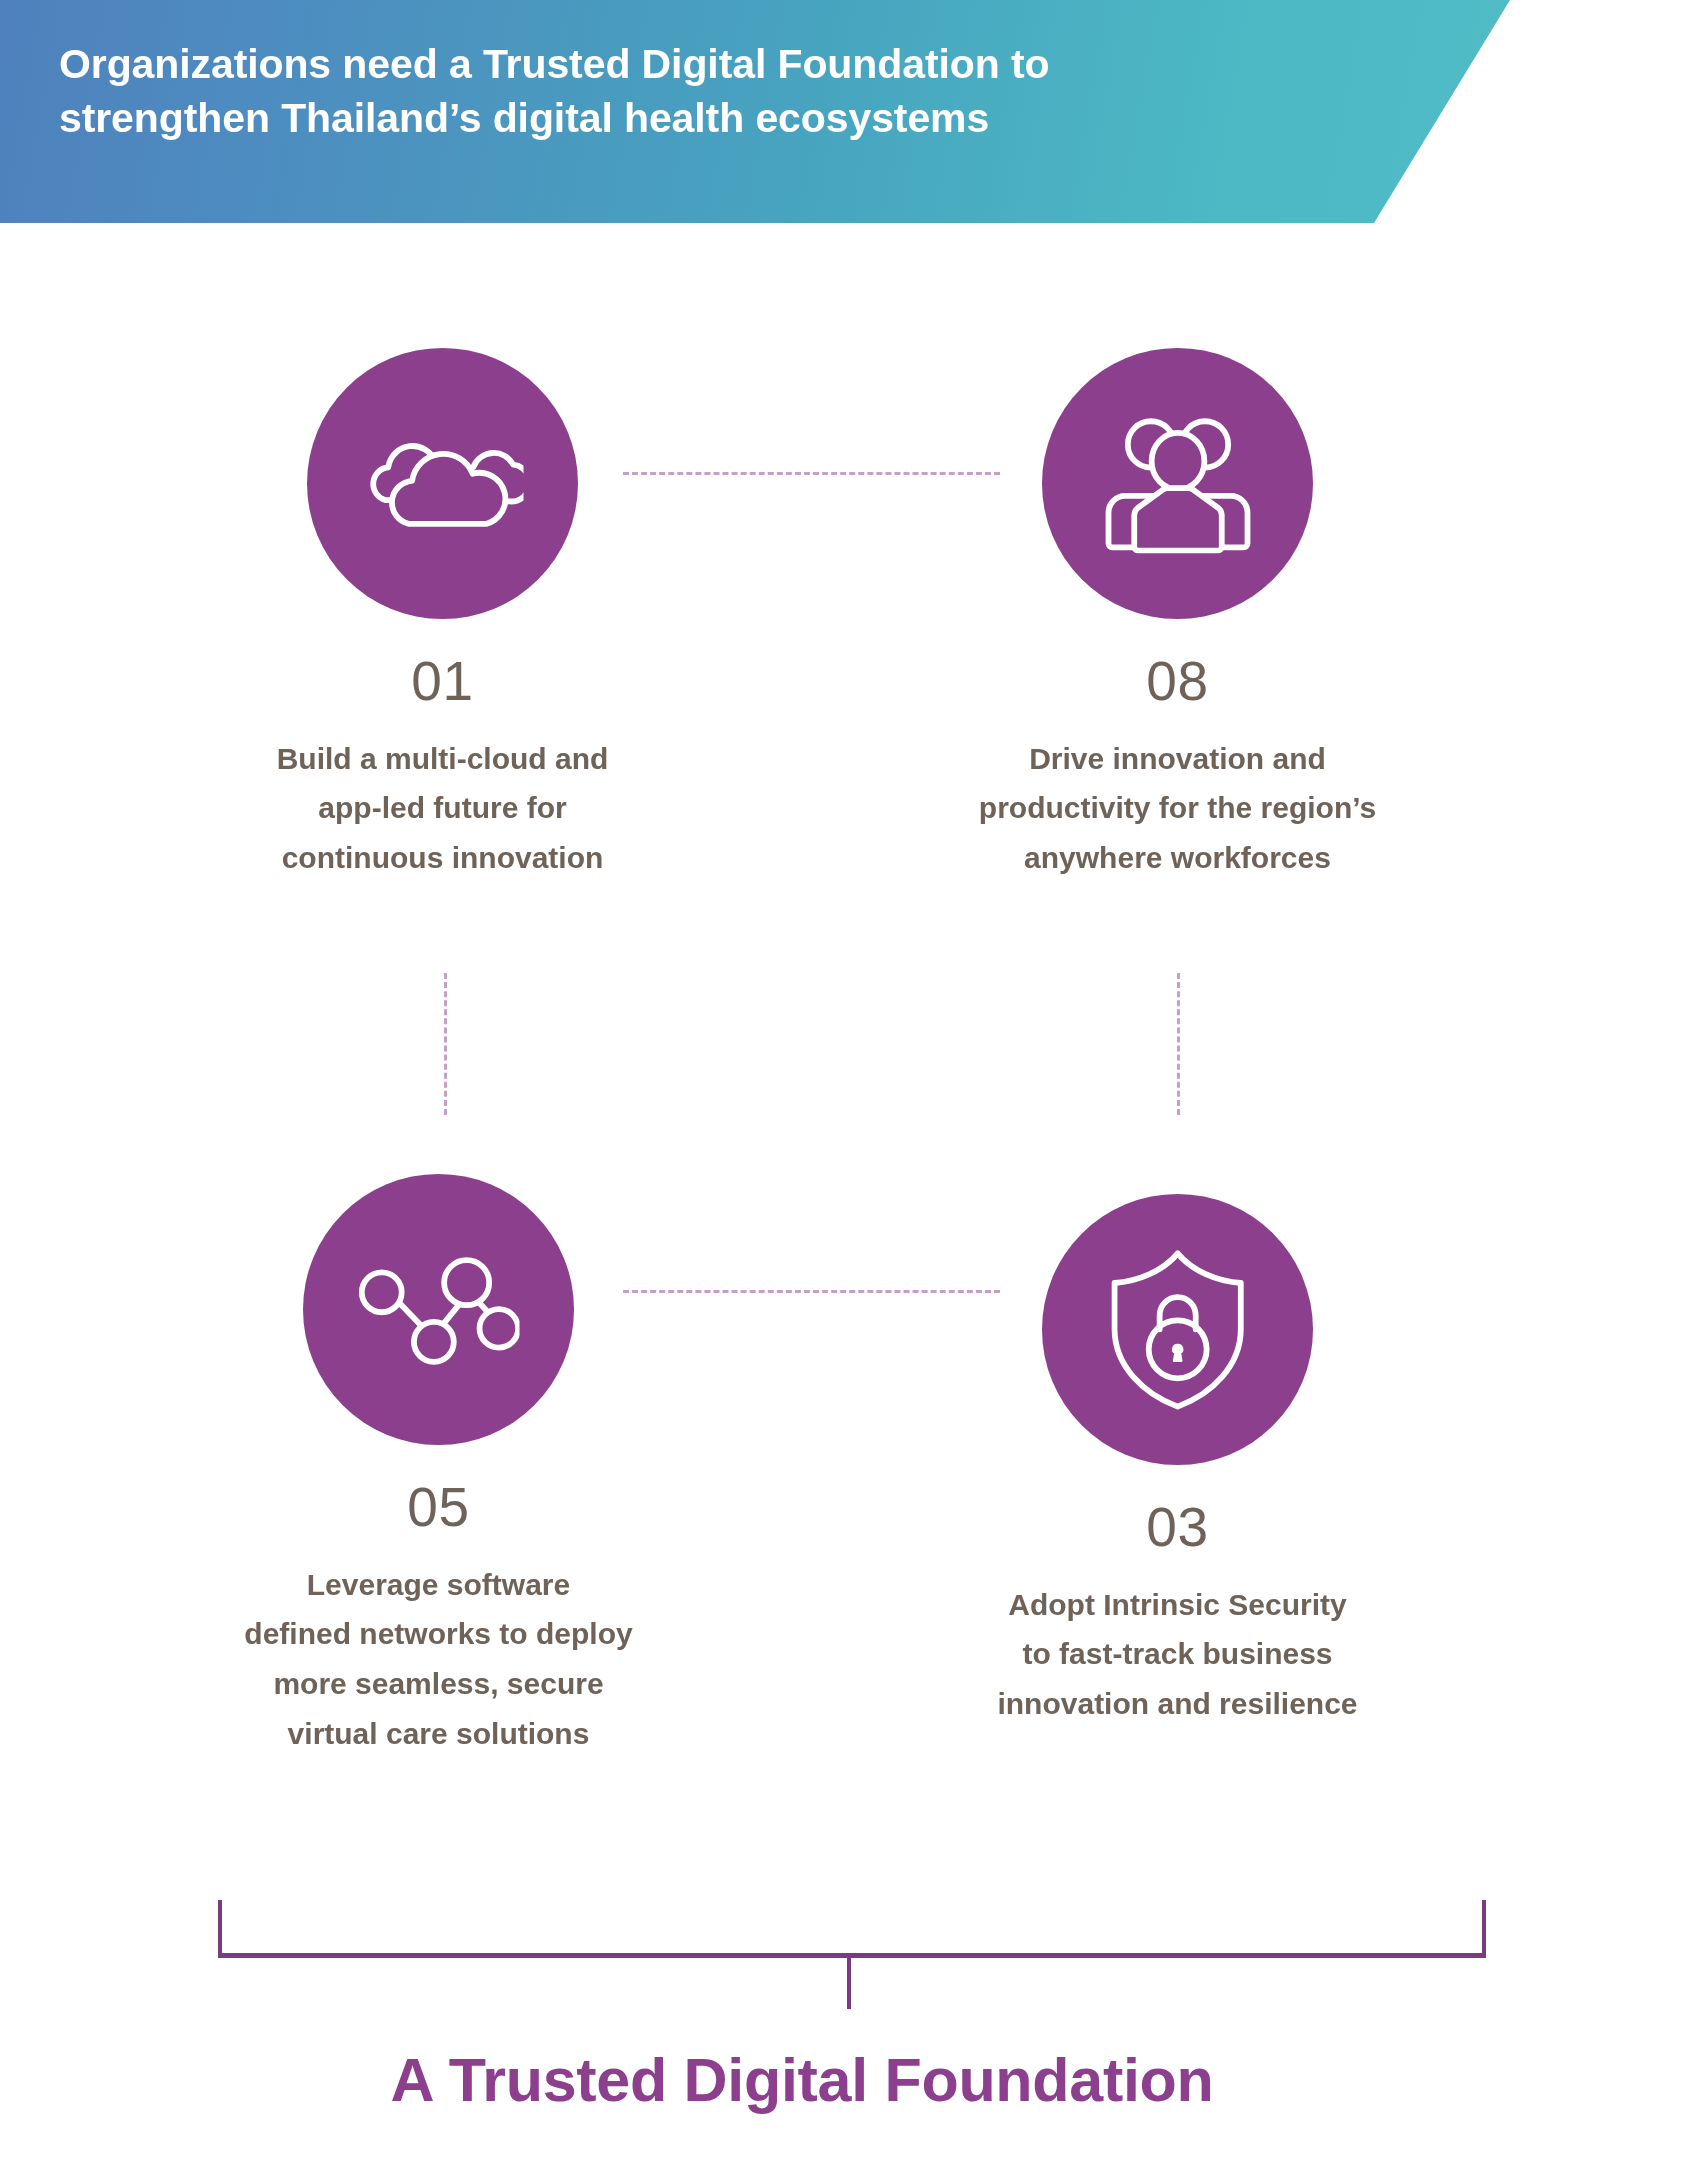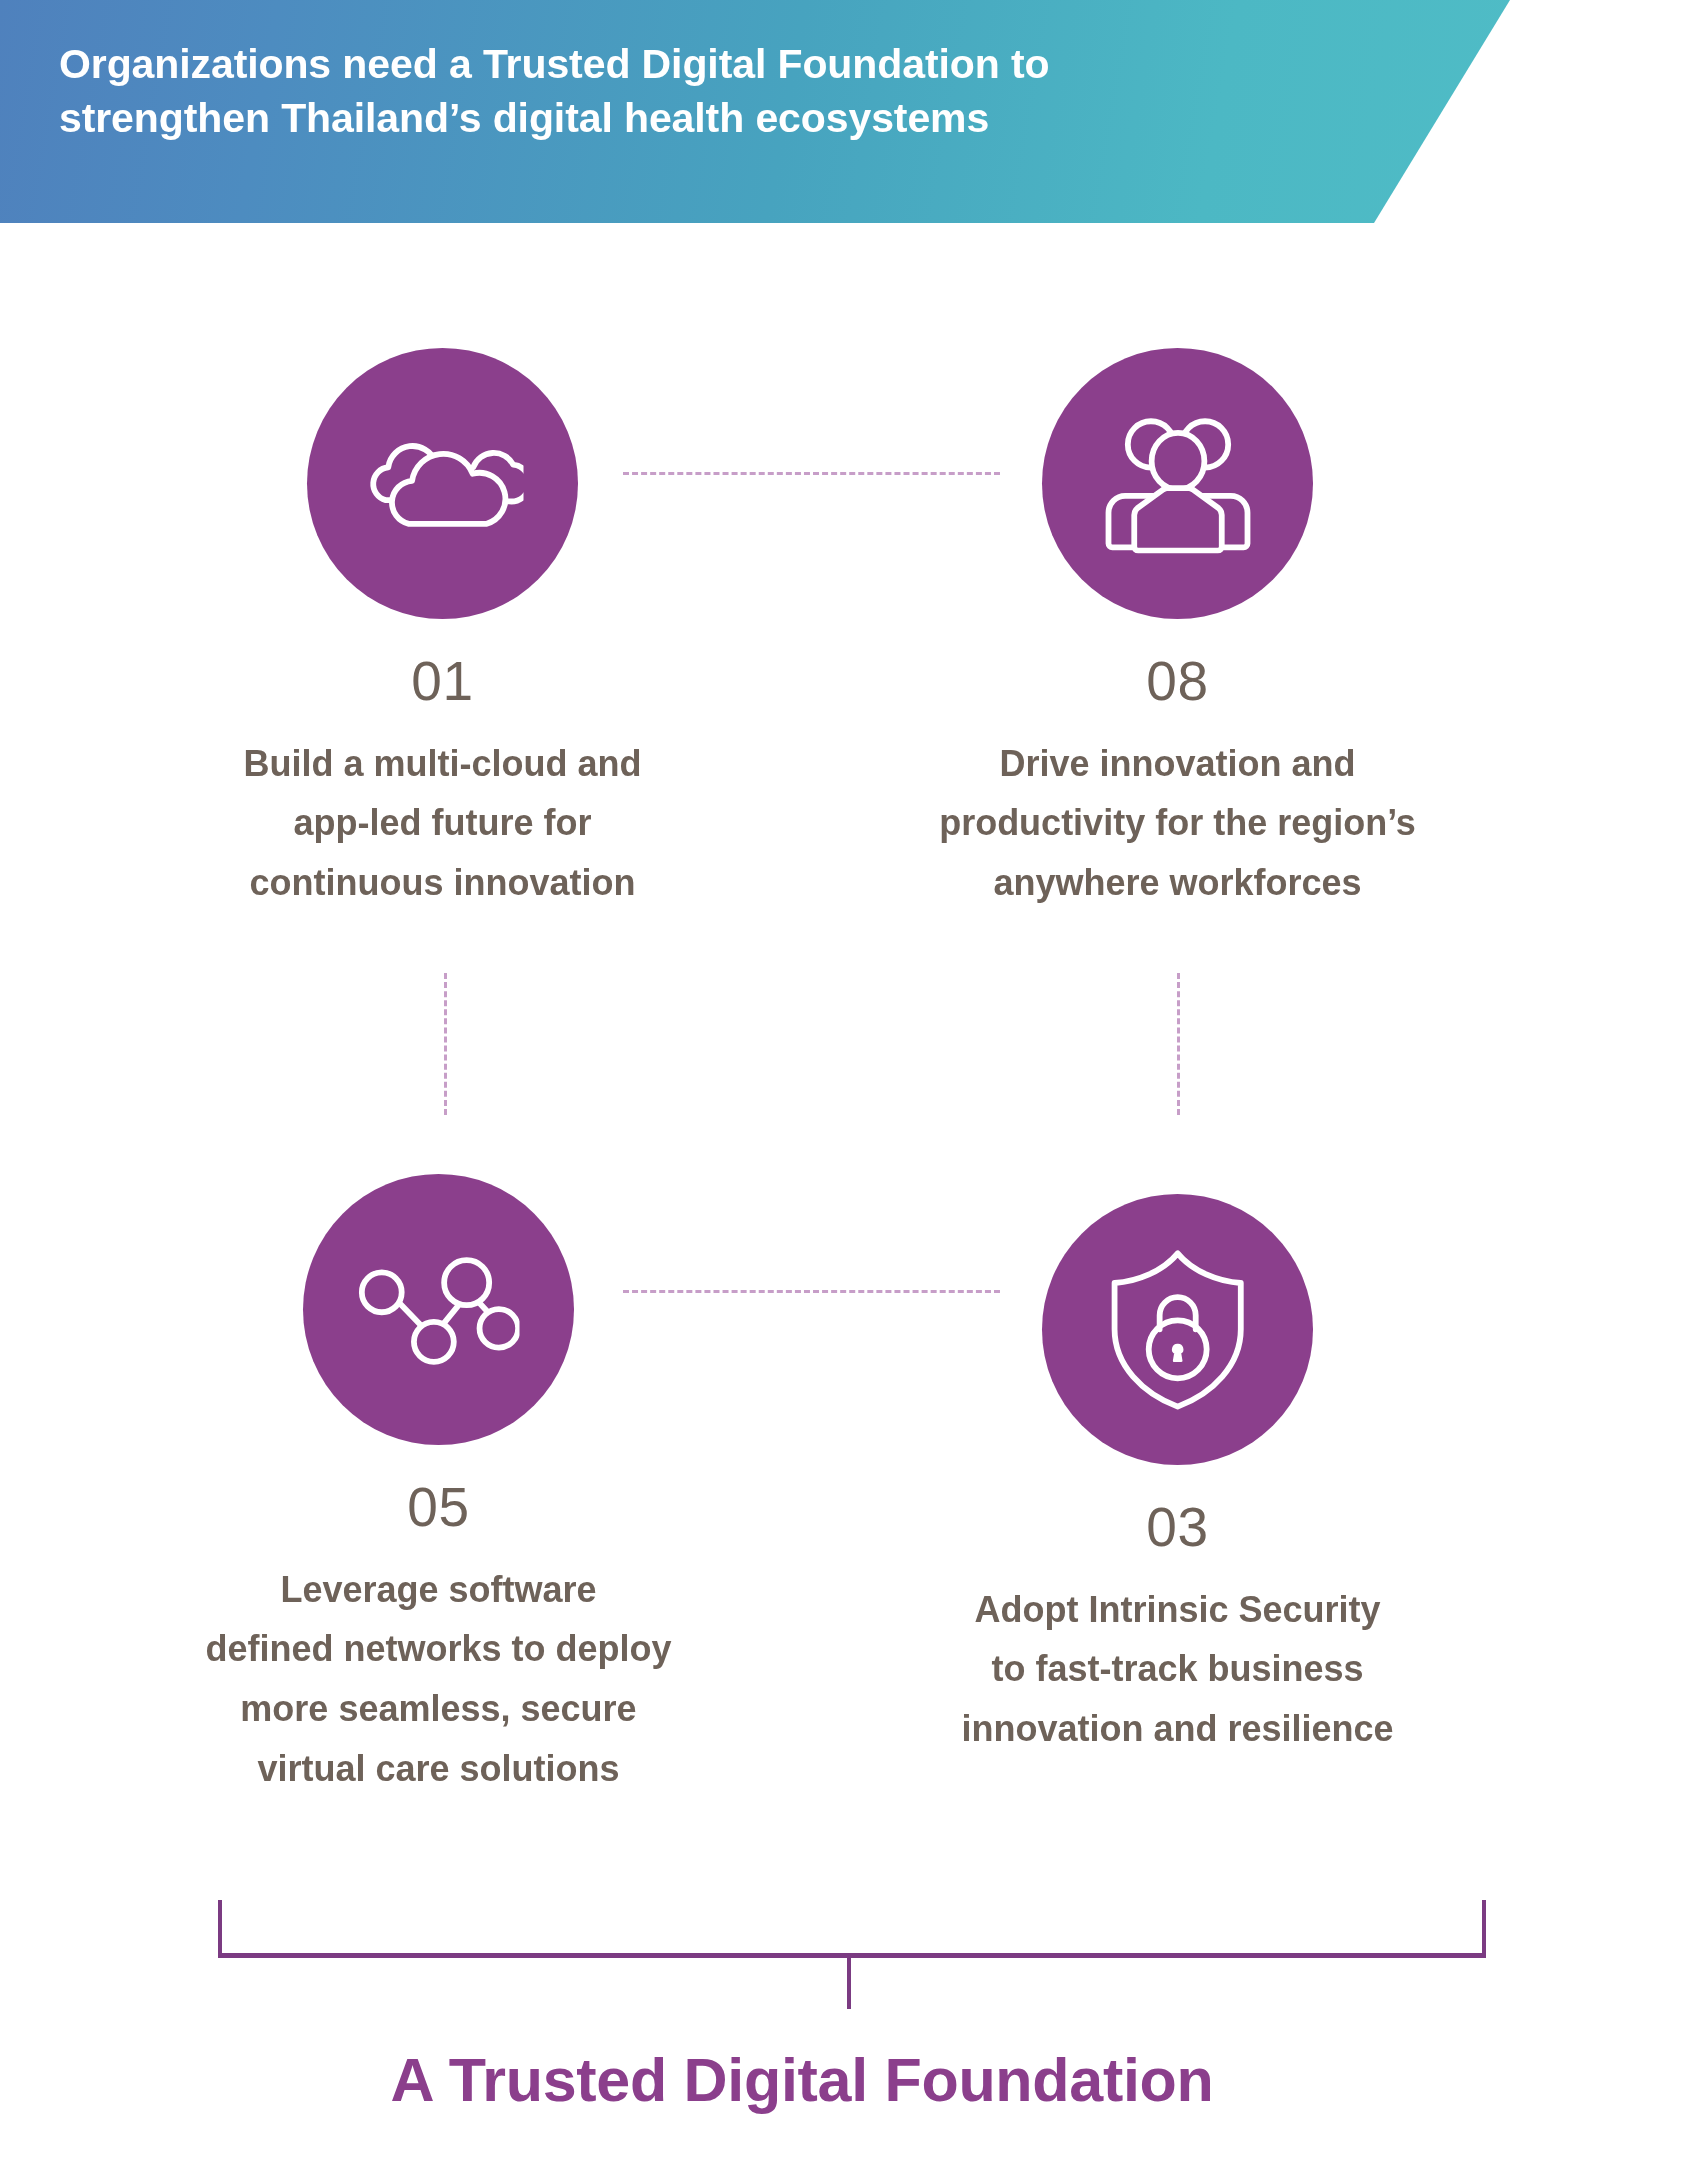--- a/index.html
+++ b/index.html
@@ -62,21 +62,21 @@
   }
   .node-number {
     font-size: 55px;
     font-weight: 400;
     color: #6e6259;
     letter-spacing: 0.6px;
     margin-top: 35px;
     line-height: 1;
   }
   .node-desc {
-    font-size: 36px;
+    font-size: 30px;
     font-weight: 700;
     color: #6e6259;
     line-height: 1.66;
     margin-top: 24.5px;
     white-space: pre-line;
   }
 
   #node-01 { left: 152px;  top: 348px; }
   #node-02 { left: 887px; top: 348px; }
   #node-04 { left: 148px;  top: 1174px; }

